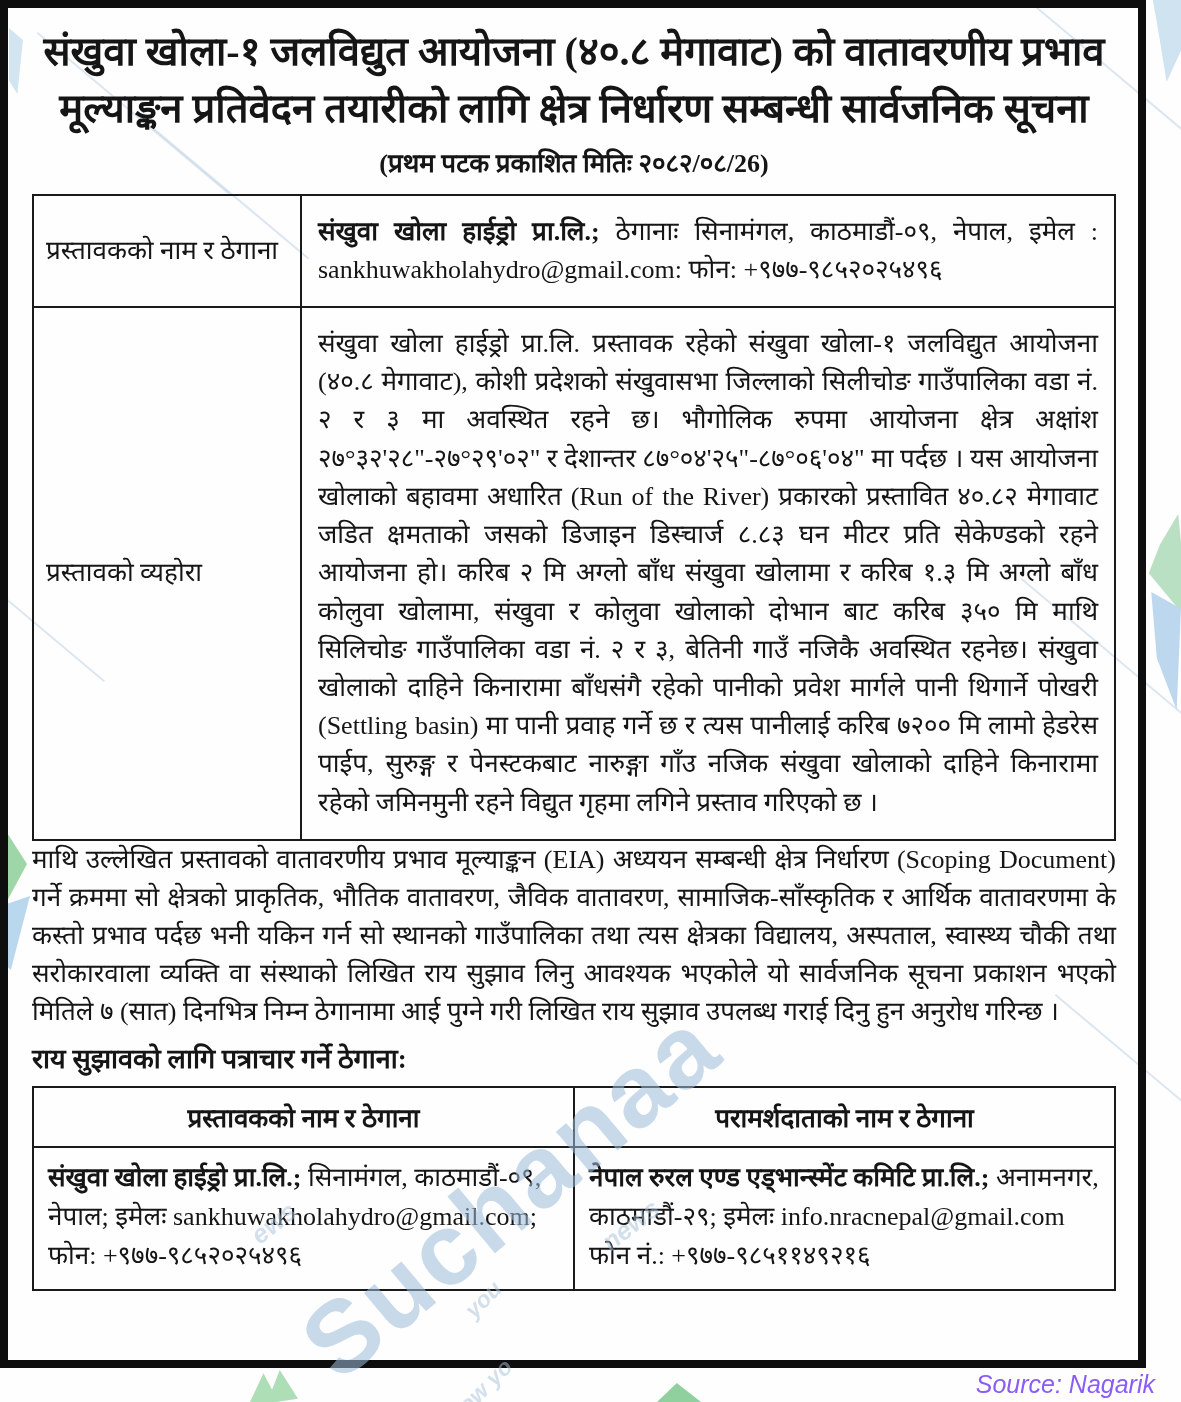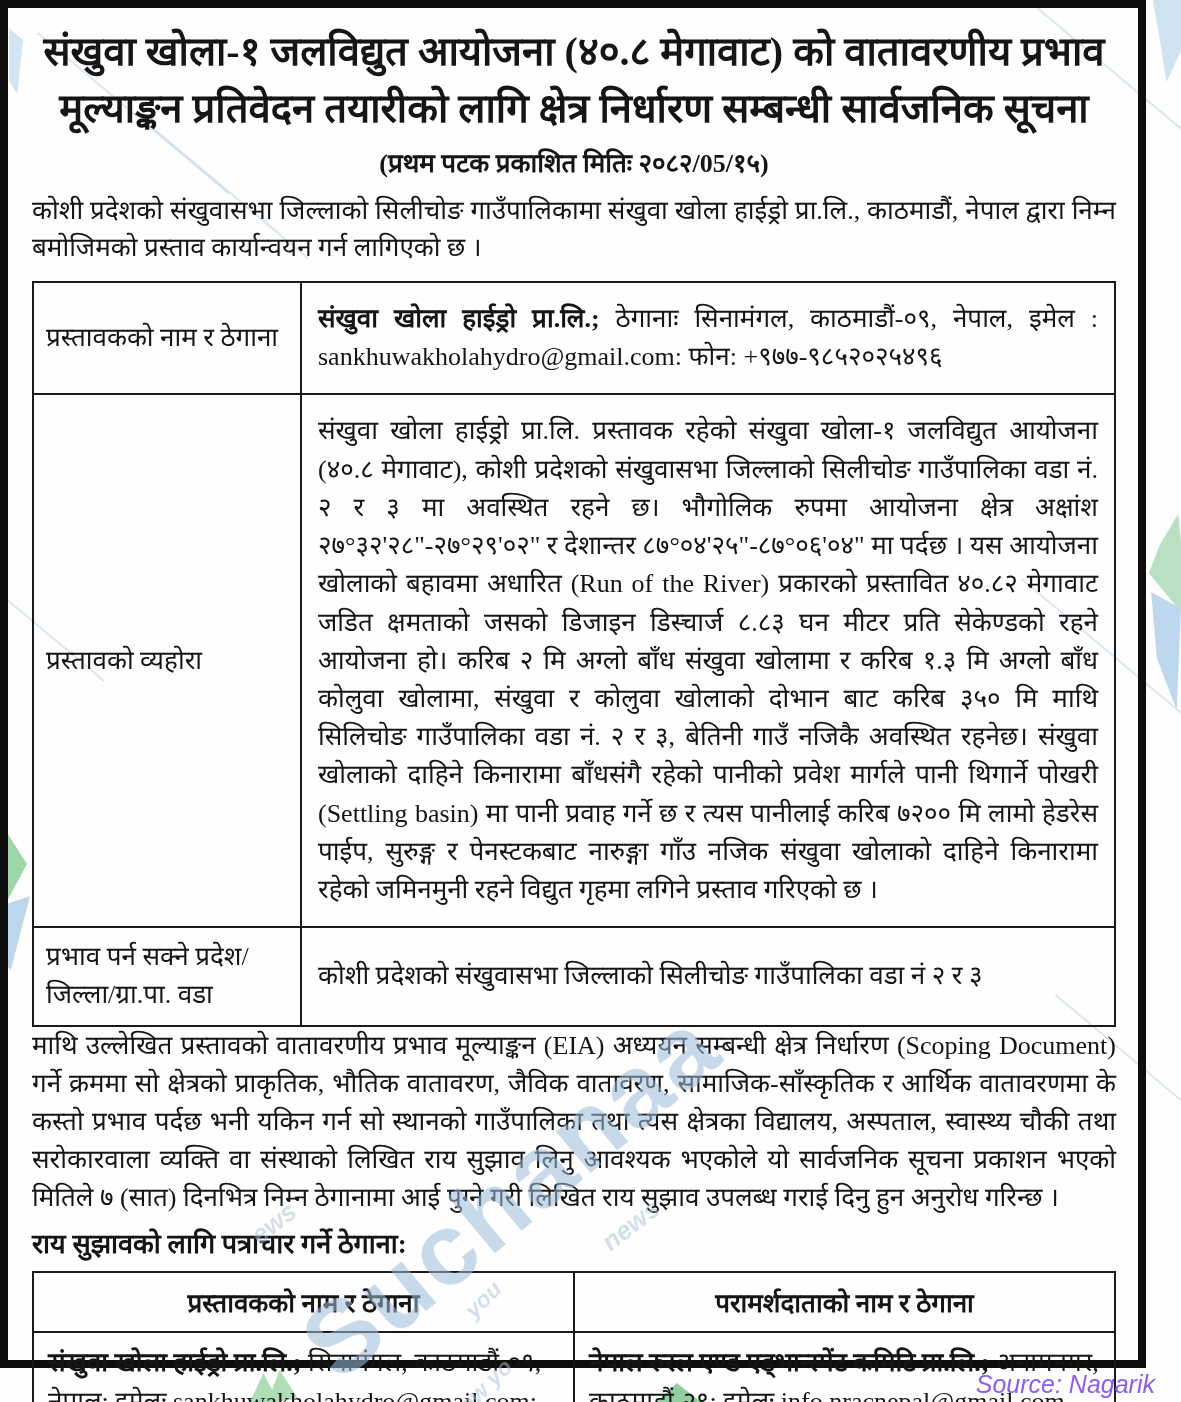--- a/index.html
+++ b/index.html
@@ -105,39 +105,34 @@
   <div class="deco deco-rb"></div>
   <div class="deco deco-lg"></div>
   <div class="deco deco-lb"></div>
   <div class="deco deco-sprout"></div>
   <div class="deco deco-bc"></div>
 
   <div class="notice">
 
     <div class="title">संखुवा खोला-१ जलविद्युत आयोजना (४०.८ मेगावाट) को वातावरणीय प्रभाव मूल्याङ्कन प्रतिवेदन तयारीको लागि क्षेत्र निर्धारण सम्बन्धी सार्वजनिक सूचना</div>
 
-    <div class="date-line">(प्रथम पटक प्रकाशित मितिः २०८२/05/१५)</div>
+    <div class="date-line">(प्रथम पटक प्रकाशित मितिः २०८२/०८/26)</div>
 
-    <p class="intro">कोशी प्रदेशको संखुवासभा जिल्लाको सिलीचोङ गाउँपालिकामा संखुवा खोला हाईड्रो प्रा.लि., काठमाडौं, नेपाल द्वारा निम्न बमोजिमको प्रस्ताव कार्यान्वयन गर्न लागिएको छ ।</p>
 
     <table class="t1">
       <tbody>
           <tr>
         <td class="lbl">प्रस्तावकको नाम र ठेगाना</td>
         <td class="val">
           <span class="b">संखुवा खोला हाईड्रो प्रा.लि.;</span><span> ठेगानाः सिनामंगल, काठमाडौं-०९, नेपाल, इमेल : sankhuwakholahydro@gmail.com: फोन: +९७७-९८५२०२५४९६</span>
         </td>
       </tr>
       <tr>
         <td class="lbl">प्रस्तावको व्यहोरा</td>
         <td class="val">संखुवा खोला हाईड्रो प्रा.लि. प्रस्तावक रहेको संखुवा खोला-१ जलविद्युत आयोजना (४०.८ मेगावाट), कोशी प्रदेशको संखुवासभा जिल्लाको सिलीचोङ गाउँपालिका वडा नं. २ र ३ मा अवस्थित रहने छ। भौगोलिक रुपमा आयोजना क्षेत्र अक्षांश २७°३२'२८"-२७°२९'०२" र देशान्तर ८७°०४'२५"-८७°०६'०४" मा पर्दछ । यस आयोजना खोलाको बहावमा अधारित (Run of the River) प्रकारको प्रस्तावित ४०.८२ मेगावाट जडित क्षमताको जसको डिजाइन डिस्चार्ज ८.८३ घन मीटर प्रति सेकेण्डको रहने आयोजना हो। करिब २ मि अग्लो बाँध संखुवा खोलामा र करिब १.३ मि अग्लो बाँध कोलुवा खोलामा, संखुवा र कोलुवा खोलाको दोभान बाट करिब ३५० मि माथि सिलिचोङ गाउँपालिका वडा नं. २ र ३, बेतिनी गाउँ नजिकै अवस्थित रहनेछ। संखुवा खोलाको दाहिने किनारामा बाँधसंगै रहेको पानीको प्रवेश मार्गले पानी थिगार्ने पोखरी (Settling basin) मा पानी प्रवाह गर्ने छ र त्यस पानीलाई करिब ७२०० मि लामो हेडरेस पाईप, सुरुङ्ग र पेनस्टकबाट नारुङ्गा गाँउ नजिक संखुवा खोलाको दाहिने किनारामा रहेको जमिनमुनी रहने विद्युत गृहमा लगिने प्रस्ताव गरिएको छ ।</td>
-      </tr>
-      <tr>
-        <td class="lbl">प्रभाव पर्न सक्ने प्रदेश/ जिल्ला/ग्रा.पा. वडा</td>
-        <td class="val">कोशी प्रदेशको संखुवासभा जिल्लाको सिलीचोङ गाउँपालिका वडा नं २ र ३</td>
       </tr>
     </tbody>
       </table>
 
     <p class="body-par">माथि उल्लेखित प्रस्तावको वातावरणीय प्रभाव मूल्याङ्कन (EIA) अध्ययन सम्बन्धी क्षेत्र निर्धारण (Scoping Document) गर्ने क्रममा सो क्षेत्रको प्राकृतिक, भौतिक वातावरण, जैविक वातावरण, सामाजिक-साँस्कृतिक र आर्थिक वातावरणमा के कस्तो प्रभाव पर्दछ भनी यकिन गर्न सो स्थानको गाउँपालिका तथा त्यस क्षेत्रका विद्यालय, अस्पताल, स्वास्थ्य चौकी तथा सरोकारवाला व्यक्ति वा संस्थाको लिखित राय सुझाव लिनु आवश्यक भएकोले यो सार्वजनिक सूचना प्रकाशन भएको मितिले ७ (सात) दिनभित्र निम्न ठेगानामा आई पुग्ने गरी लिखित राय सुझाव उपलब्ध गराई दिनु हुन अनुरोध गरिन्छ ।</p>
 
     <div class="sub-heading">राय सुझावको लागि पत्राचार गर्ने ठेगाना:</div>
 
     <table class="t2">
       <tbody>

